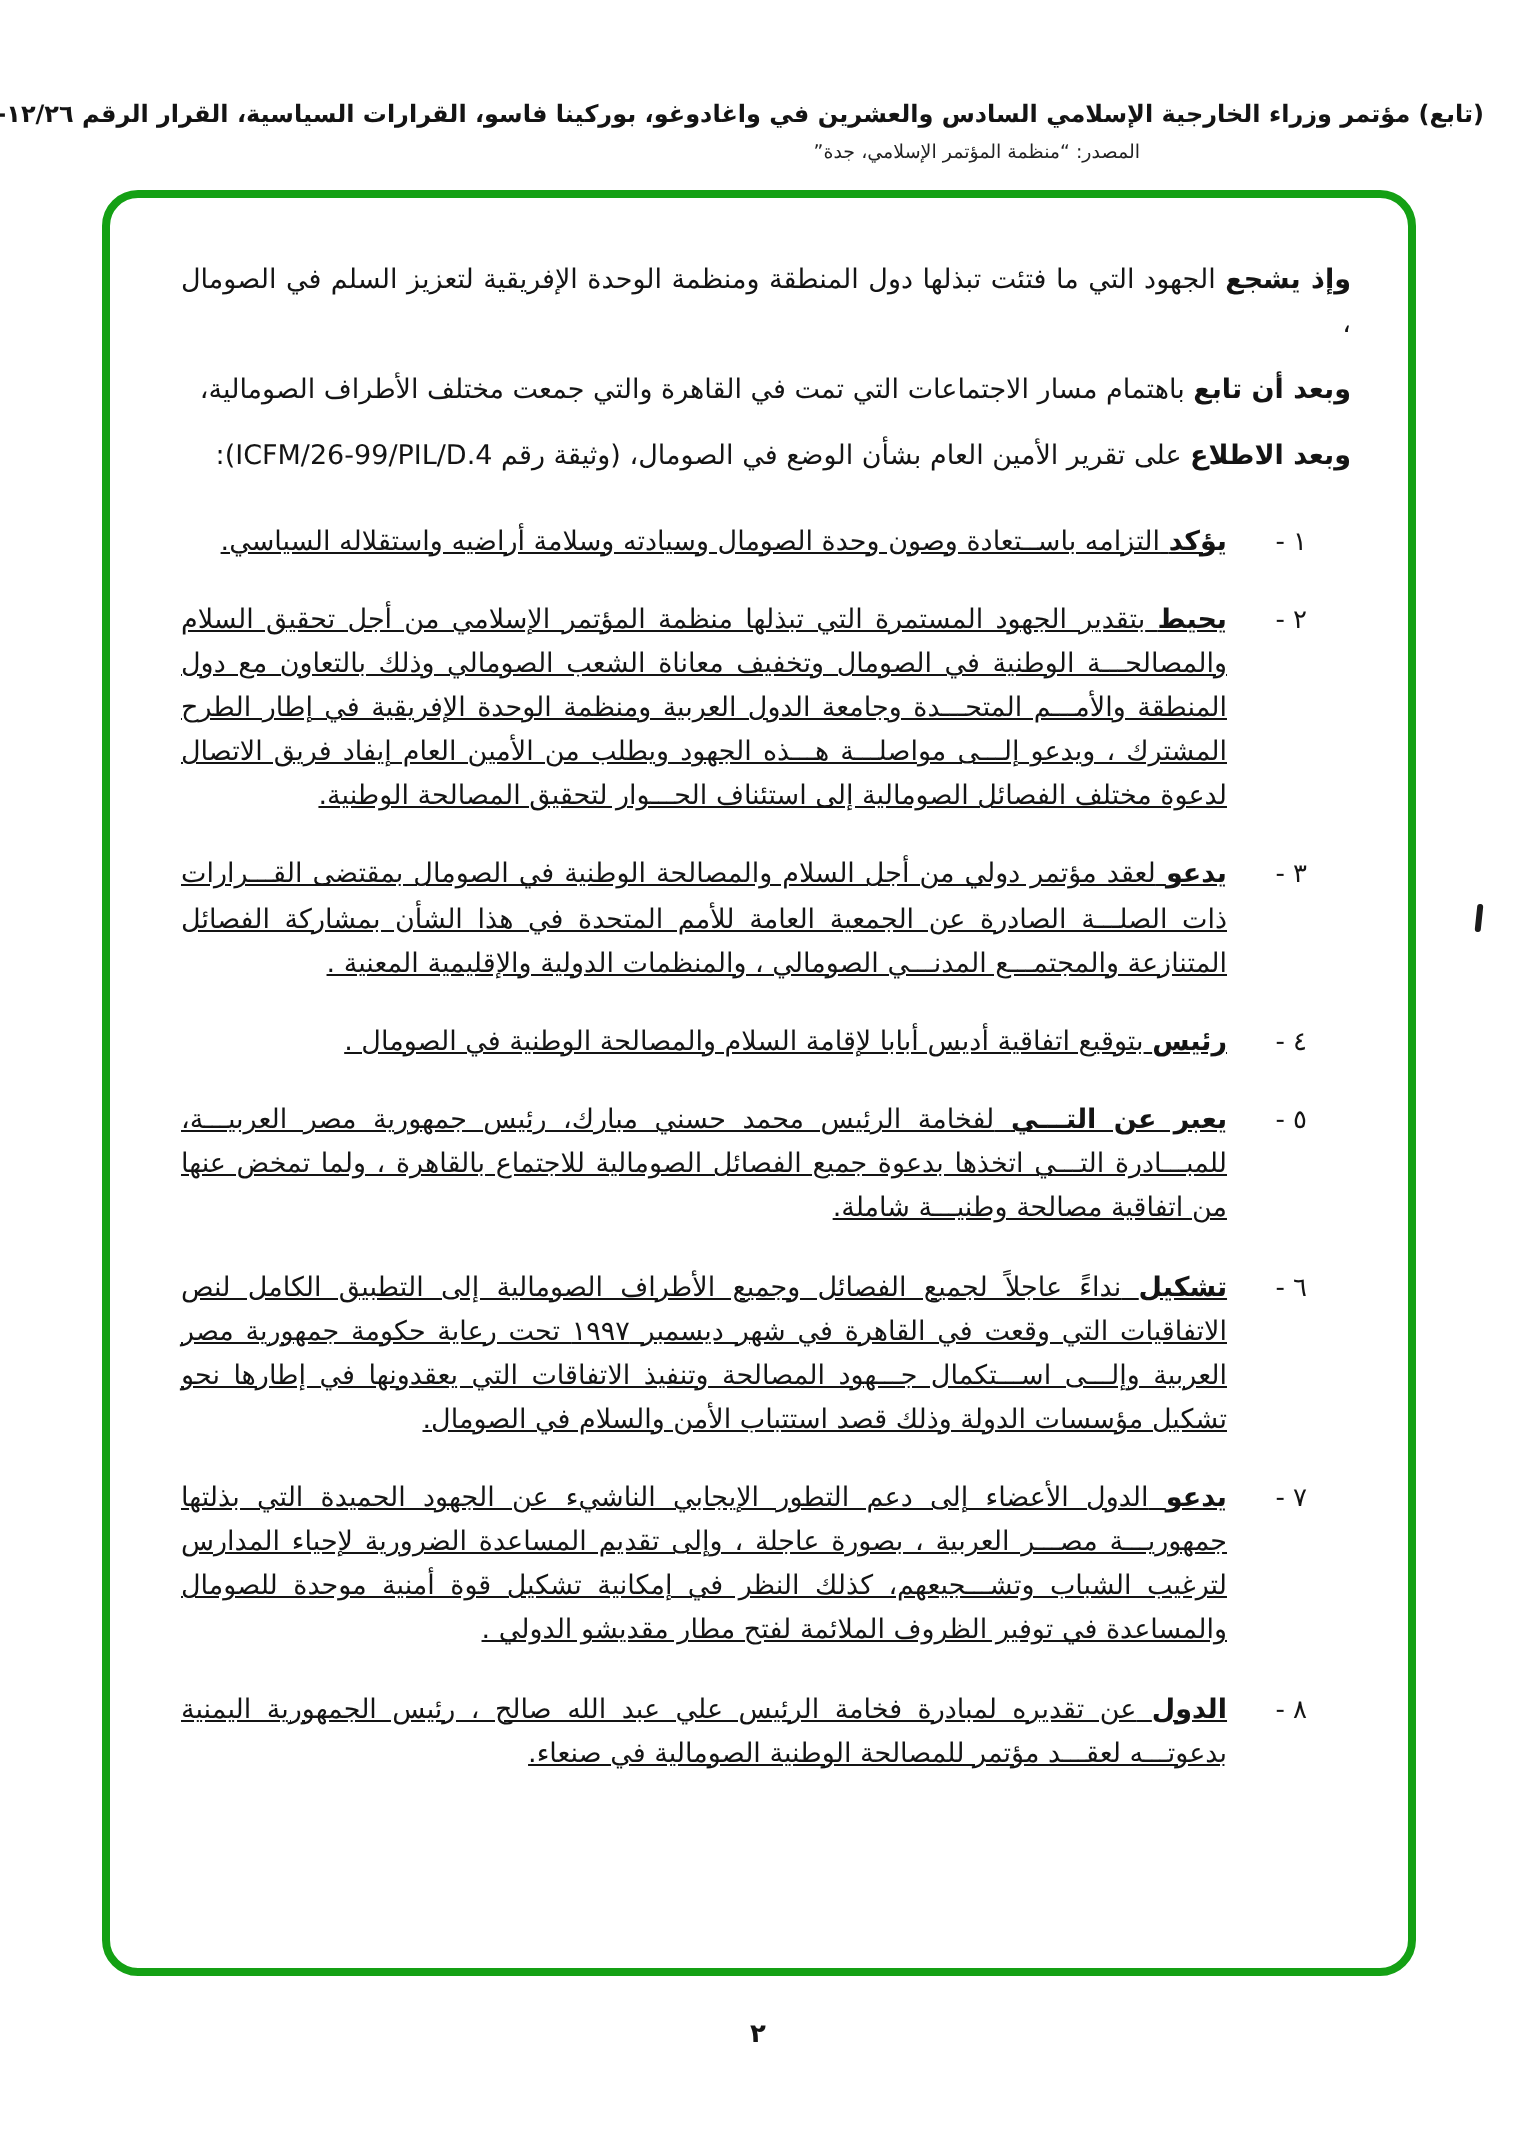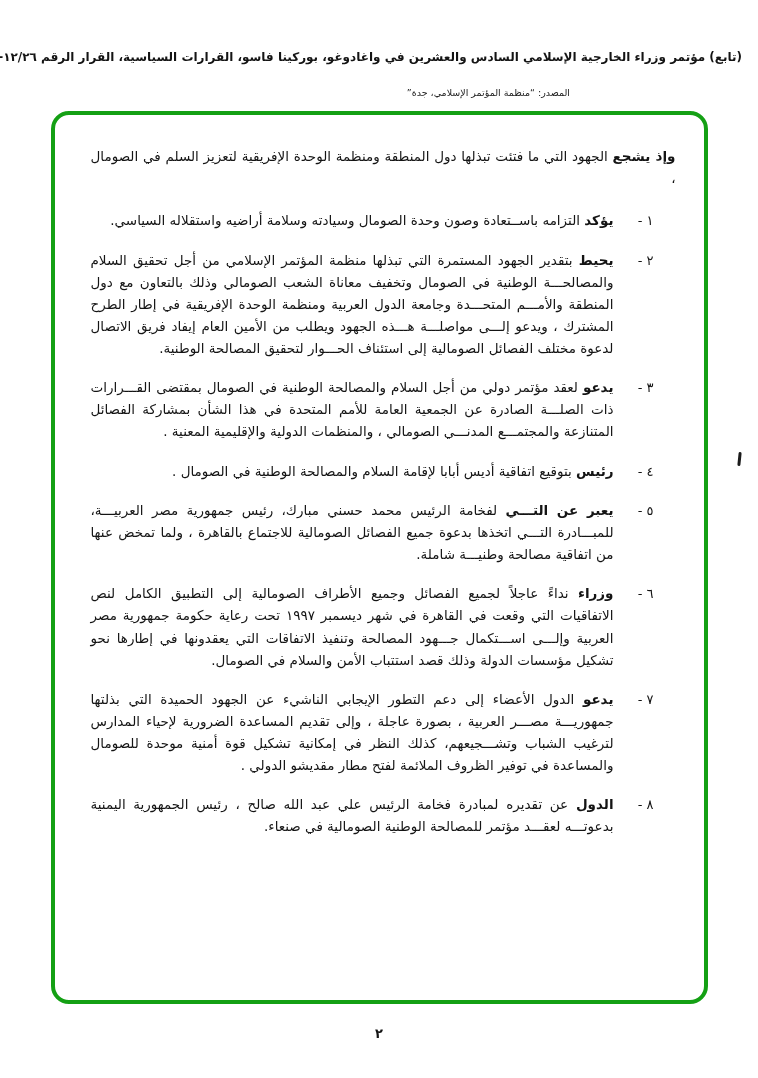--- a/index.html
+++ b/index.html
@@ -20,21 +20,21 @@
     font-size: 12px;
     line-height: 1.5;
     padding: 0 16px;
     white-space: nowrap;
   }
   .doc-source {
     direction: rtl;
     text-align: right;
     font-size: 9.5px;
     padding-right: 188px;
-    margin-top: 21px;
+    margin-top: 5px;
     color: #222222;
   }
   .green-box {
     box-sizing: border-box;
     width: 657px;
     height: 893px;
     margin: 13px auto 0;
     border: 4px solid #14a014;
     border-radius: 18px;
     padding: 30px 28px 0 36px;
@@ -50,21 +50,21 @@
   .items { margin-top: 20px; }
   .item { display: flex; margin-bottom: 17px; }
   .item-number {
     flex: 0 0 30px;
     margin-right: 22px;
     margin-left: 10px;
     white-space: nowrap;
     font-size: 13px;
     padding-top: 1px;
   }
-  .item-body { flex: 1; }
+  .item-body { flex: 1; text-decoration: underline; }
   .page-number {
     text-align: center;
     font-weight: 700;
     font-size: 13px;
     margin-top: 22px;
   }
   .stray-mark {
     position: absolute;
     right: 17px;
     top: 452px;
@@ -83,21 +83,23 @@
   <div class="doc-header">
     <div class="doc-title">(تابع) مؤتمر وزراء الخارجية الإسلامي السادس والعشرين في واغادوغو، بوركينا فاسو، القرارات السياسية، القرار الرقم ١٢/٢٦-س</div>
     <div class="doc-source">المصدر:  “منظمة المؤتمر الإسلامي، جدة”</div>
   </div>
 
   <div class="green-box">
     <div class="content">
 
       <p class="preamble"><span class="lead">وإذ يشجع</span> <span>الجهود التي ما فتئت تبذلها دول المنطقة ومنظمة الوحدة الإفريقية لتعزيز السلم في الصومال ،</span></p>
 
+      <p class="preamble"><span class="lead">وبعد أن تابع</span> <span>باهتمام مسار الاجتماعات التي تمت في القاهرة والتي جمعت مختلف الأطراف الصومالية،</span></p>
 
+      <p class="preamble"><span class="lead">وبعد الاطلاع</span> <span>على تقرير الأمين العام بشأن الوضع في الصومال، (وثيقة رقم ICFM/26-99/PIL/D.4):</span></p>
 
       <div class="items">
 
         <div class="item">
           <div class="item-number">١ -</div>
           <div class="item-body"><span class="lead">يؤكد</span> <span>التزامه باســتعادة وصون وحدة الصومال وسيادته وسلامة أراضيه واستقلاله السياسي.</span></div>
         </div>
 
         <div class="item">
           <div class="item-number">٢ -</div>
@@ -114,21 +116,21 @@
           <div class="item-body"><span class="lead">رئيس</span> <span>بتوقيع اتفاقية أديس أبابا لإقامة السلام والمصالحة الوطنية في الصومال .</span></div>
         </div>
 
         <div class="item">
           <div class="item-number">٥ -</div>
           <div class="item-body"><span class="lead">يعبر عن التـــي</span> <span>لفخامة الرئيس محمد حسني مبارك، رئيس جمهورية مصر العربيـــة، للمبـــادرة التـــي اتخذها بدعوة جميع الفصائل الصومالية للاجتماع بالقاهرة ، ولما تمخض عنها من اتفاقية مصالحة وطنيـــة شاملة.</span></div>
         </div>
 
         <div class="item">
           <div class="item-number">٦ -</div>
-          <div class="item-body"><span class="lead">وزراء</span> <span>نداءً عاجلاً لجميع الفصائل وجميع الأطراف الصومالية إلى التطبيق الكامل لنص الاتفاقيات التي وقعت في القاهرة في شهر ديسمبر ١٩٩٧ تحت رعاية حكومة جمهورية مصر العربية وإلـــى اســـتكمال جـــهود المصالحة وتنفيذ الاتفاقات التي يعقدونها في إطارها نحو تشكيل مؤسسات الدولة وذلك قصد استتباب الأمن والسلام في الصومال.</span></div>
+          <div class="item-body"><span class="lead">تشكيل</span> <span>نداءً عاجلاً لجميع الفصائل وجميع الأطراف الصومالية إلى التطبيق الكامل لنص الاتفاقيات التي وقعت في القاهرة في شهر ديسمبر ١٩٩٧ تحت رعاية حكومة جمهورية مصر العربية وإلـــى اســـتكمال جـــهود المصالحة وتنفيذ الاتفاقات التي يعقدونها في إطارها نحو تشكيل مؤسسات الدولة وذلك قصد استتباب الأمن والسلام في الصومال.</span></div>
         </div>
 
         <div class="item">
           <div class="item-number">٧ -</div>
           <div class="item-body"><span class="lead">يدعو</span> <span>الدول الأعضاء إلى دعم التطور الإيجابي الناشيء عن الجهود الحميدة التي بذلتها جمهوريـــة مصـــر العربية ، بصورة عاجلة ، وإلى تقديم المساعدة الضرورية لإحياء المدارس لترغيب الشباب وتشـــجيعهم، كذلك النظر في إمكانية تشكيل قوة أمنية موحدة للصومال والمساعدة في توفير الظروف الملائمة لفتح مطار مقديشو الدولي .</span></div>
         </div>
 
         <div class="item">
           <div class="item-number">٨ -</div>
           <div class="item-body"><span class="lead">الدول</span> <span>عن تقديره لمبادرة فخامة الرئيس علي عبد الله صالح ، رئيس الجمهورية اليمنية بدعوتـــه لعقـــد مؤتمر للمصالحة الوطنية الصومالية في صنعاء.</span></div>

